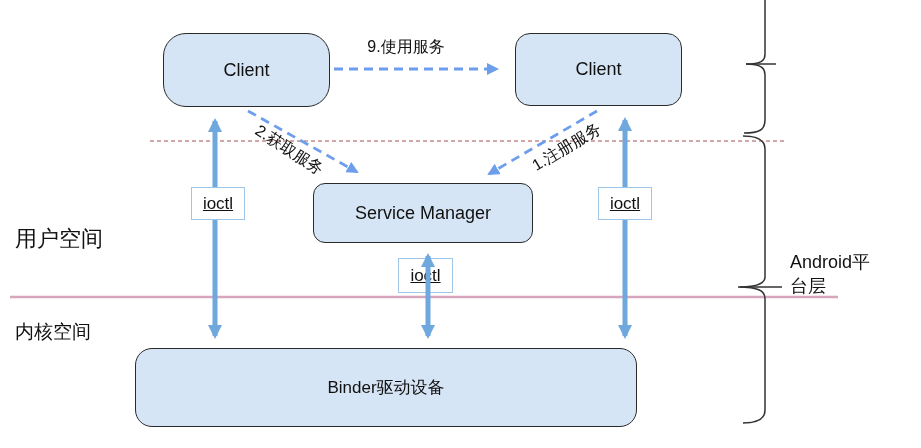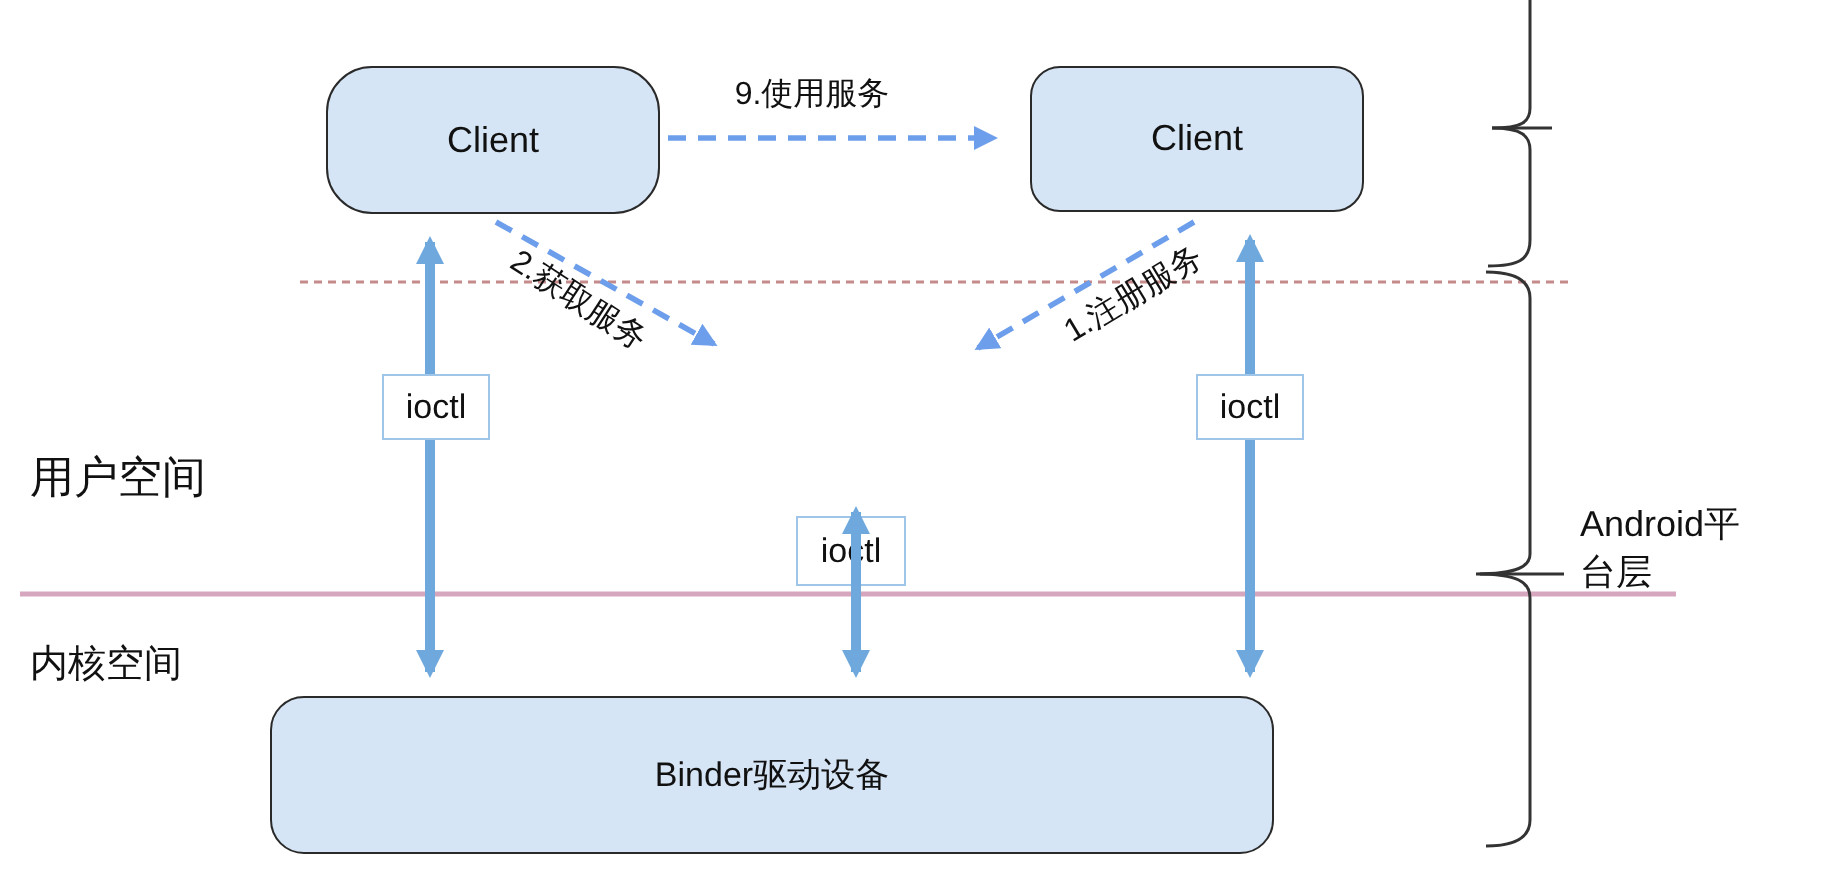--- a/index.html
+++ b/index.html
@@ -14,21 +14,21 @@
     display:flex; align-items:center; justify-content:center;
     font-size:18px; color:#111; box-sizing:border-box;
   }
   #node-client   { left:163px; top:33px;  width:167px; height:74px; border-radius:23px; }
   #node-server   { left:515px; top:33px;  width:167px; height:73px; border-radius:15px; }
   #node-sm       { left:313px; top:183px; width:220px; height:60px; border-radius:12px; }
   #node-binder   { left:135px; top:348px; width:502px; height:79px; border-radius:17px;
                    flex-direction:row; font-size:17px; line-height:21px; }
   .ioctl {
     position:absolute; z-index:2; background:#ffffff; border:1px solid #9fc5e8;
-    display:flex; align-items:center; justify-content:center; font-size:17px; box-sizing:border-box;
+    display:flex; align-items:center; justify-content:center; font-size:17px; box-sizing:border-box;text-decoration:underline;
   }
   #ioctl-left   { left:191px; top:187px; width:54px; height:33px; }
   #ioctl-middle { left:398px; top:258px; width:55px; height:35px; }
   #ioctl-right  { left:598px; top:187px; width:54px; height:33px; }
   #layer-over { z-index:3; }
   .lbl { position:absolute; z-index:4; color:#111; }
   #lbl-use      { left:358px; top:37px;  width:96px; font-size:16px; text-align:center; }
   #lbl-get      { left:240px; top:140px; width:98px; font-size:16px; text-align:center;
                   transform:rotate(33deg); transform-origin:center; }
   #lbl-register { left:518px; top:137px; width:98px; font-size:16px; text-align:center;
@@ -68,20 +68,23 @@
     <path d="M743,136 C757,136 765,140 765,149 L765,277 C765,283 759,287 738,287 C759,287 765,291 765,299 L765,410 C765,419 757,423 743,423" fill="none" stroke="#333" stroke-width="1.5"></path>
     <line x1="740" y1="287" x2="782" y2="287" stroke="#333" stroke-width="1.5"></line>
   </svg>
 
   <div class="node" id="node-client">
     <span>Client</span>
   </div>
   <div class="node" id="node-server">
     <span>Client</span>
   </div>
+  <div class="node" id="node-sm">
+    <span>Service Manager</span>
+  </div>
   <div class="node" id="node-binder">
     <span>Binder驱动设备</span>
   </div>
 
   <div class="ioctl" id="ioctl-left">
     <span>ioctl</span>
   </div>
   <div class="ioctl" id="ioctl-middle">
     <span>ioctl</span>
   </div>

